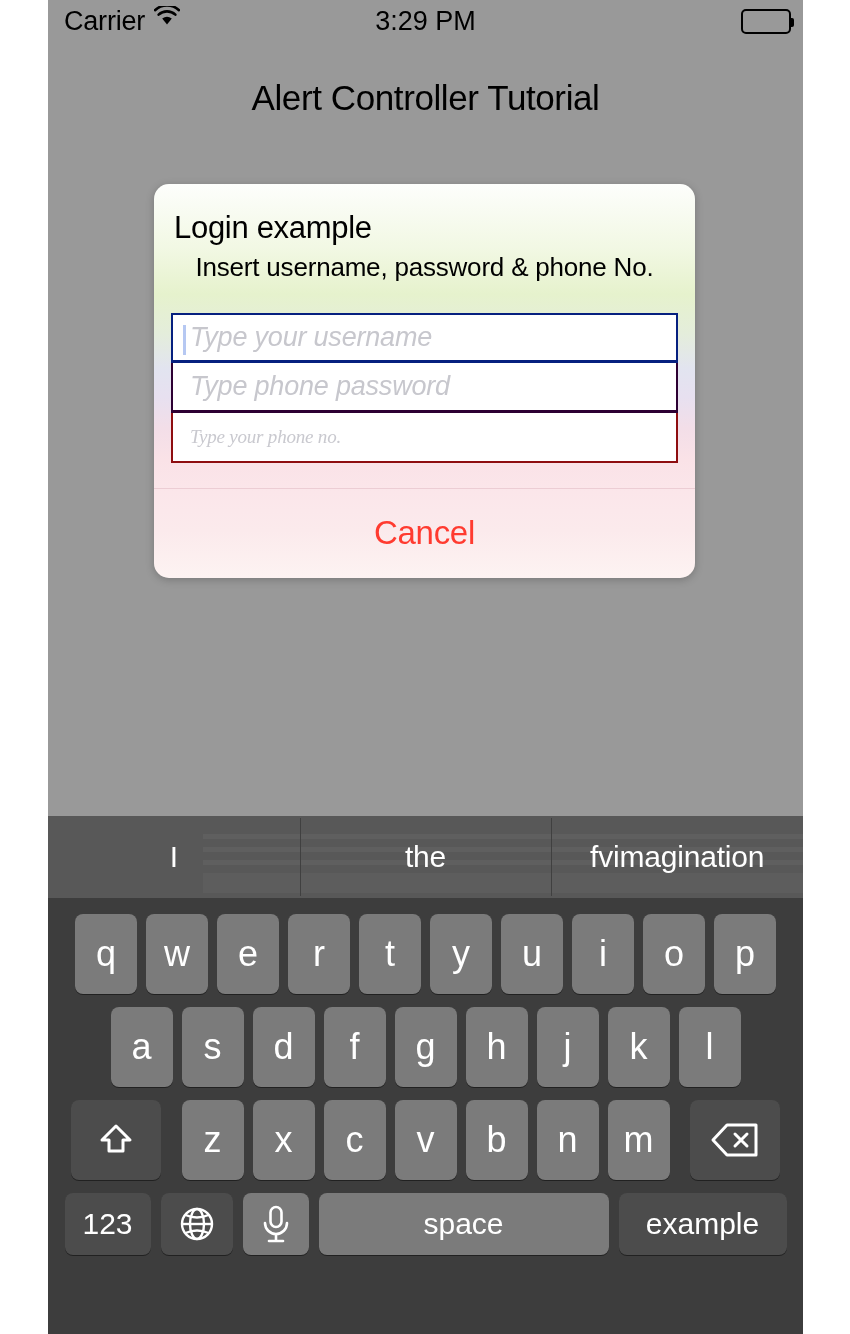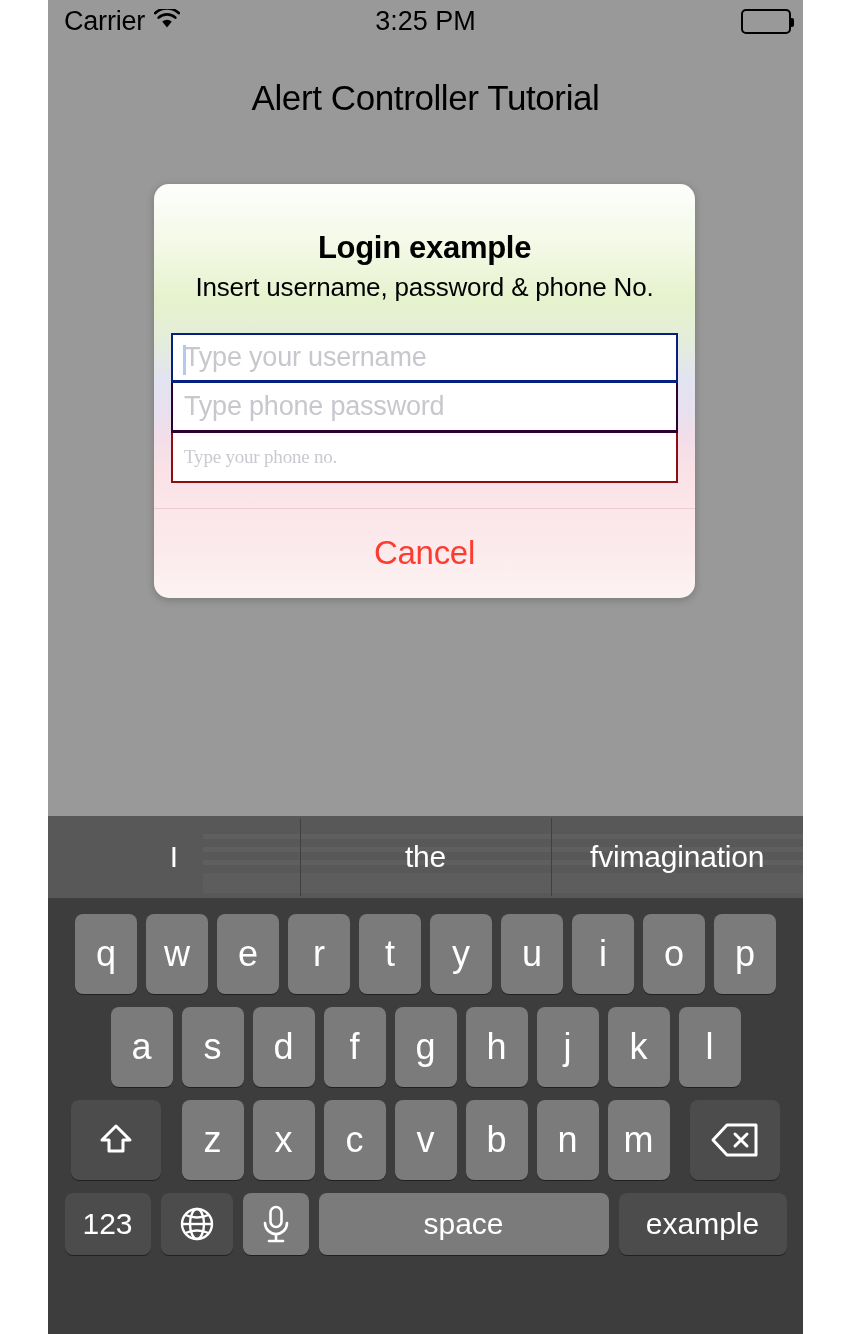--- a/index.html
+++ b/index.html
@@ -33,21 +33,21 @@
     width: 100%;
     height: 42px;
     display: flex;
     align-items: center;
     color: #000;
   }
   #status-left {
     position: absolute;
     left: 16px;
     display: flex;
-    align-items: center;
+    align-items: flex-start;
     gap: 9px;
   }
   #carrier-label {
     font-size: 27px;
     letter-spacing: -0.2px;
   }
   #status-time {
     position: absolute;
     left: 0; right: 0;
     text-align: center;
@@ -116,26 +116,25 @@
         #fae2e7 70%,
         #fbe6ea 78%,
         #fbeaec 88%,
         #fdf3f2 100%);
     box-shadow: 0 2px 9px rgba(0,0,0,0.22);
   }
   #alert-body {
     padding: 26px 20px 0 20px;
   }
   #alert-title {
-    text-align: center;
+    text-align: left;
     font-size: 31px;
-    font-weight: bold;
+    font-weight: normal;
     color: #000;
     letter-spacing: -0.3px;
-    margin-top: 20px;
   }
   #alert-message {
     text-align: center;
     font-size: 26px;
     line-height: 1.22;
     color: #000;
     margin-top: 6px;
     letter-spacing: -0.2px;
   }
 
@@ -160,23 +159,24 @@
     border-top: none;
     border-bottom-width: 3px;
   }
   #field-phone {
     border: 2px solid #8e0d10;
     border-top: none;
   }
   .field-placeholder {
     font-size: 27px;
     color: #c7c7cd;
-    padding-left: 11px;
+    padding-left: 17px;
     letter-spacing: -0.2px;
     white-space: nowrap;
+    font-style: italic;
   }
   #field-phone .field-placeholder {
     font-family: "Liberation Serif", serif;
     font-size: 19px;
     color: #c9c9cf;
   }
   #text-caret {
     position: absolute;
     left: 10px;
     top: 10px;
@@ -305,21 +305,21 @@
     <div id="status-left">
       <span id="carrier-label">Carrier</span>
       <span>
         <svg width="26" height="20" viewBox="0 0 26 20">
           <path d="M13 18.5 L8.2 12.6 A7.6 7.6 0 0 1 17.8 12.6 Z" fill="#000"></path>
           <path d="M4.6 8.6 A12.6 12.6 0 0 1 21.4 8.6" stroke="#000" stroke-width="2.6" fill="none" stroke-linecap="round"></path>
           <path d="M1 4.2 A17.5 17.5 0 0 1 25 4.2" stroke="#000" stroke-width="2.6" fill="none" stroke-linecap="round"></path>
         </svg>
       </span>
     </div>
-    <div id="status-time">3:25 PM</div>
+    <div id="status-time">3:29 PM</div>
     <div id="status-right">
       <span class="battery-shell">
         <span class="battery-fill"></span>
         <span class="battery-nub"></span>
       </span>
     </div>
   </div>
 
   <div id="page-title">Alert Controller Tutorial</div>
 

